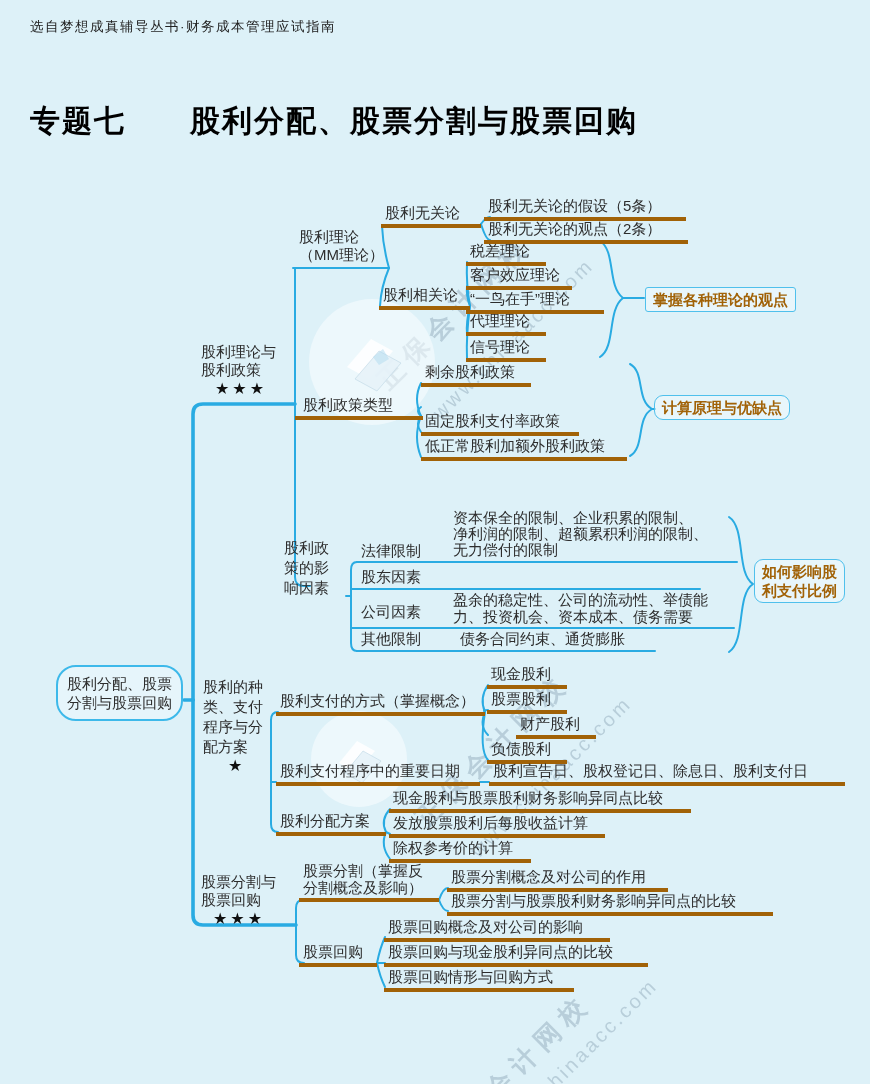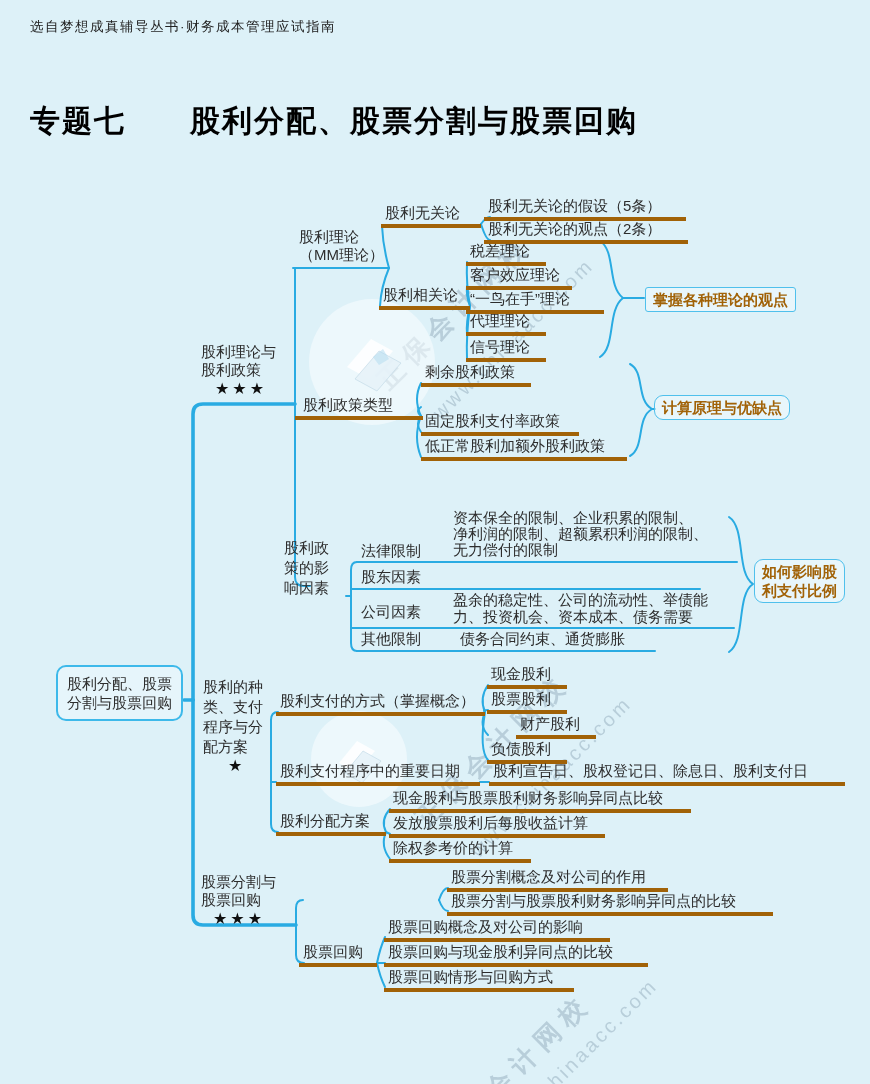--- a/index.html
+++ b/index.html
@@ -11,21 +11,21 @@
   }
   .t{position:absolute;font-size:15px;line-height:19px;white-space:pre-line;}
   .ul{position:absolute;font-size:15px;line-height:19px;white-space:nowrap;
       border-bottom:4px solid #a16207;padding:0 0 2px 4px;}
   .ulwrap{white-space:pre-line;line-height:17px;}
   .box{position:absolute;font-size:15px;line-height:19px;white-space:pre-line;
        border:1.6px solid #4fc0ec;background:rgba(240,250,253,.55);padding:2px 7px;color:#a16207;font-weight:bold;}
   .rbox{border-radius:9px;}
   .sqbox{border-radius:3px;}
   .rootbox{position:absolute;font-size:15px;line-height:19px;white-space:pre-line;
-       border:2px solid #3db9ea;border-radius:10px;background:rgba(240,250,253,.5);
+       border:2px solid #3db9ea;border-radius:20px;background:rgba(240,250,253,.5);
        padding:7px 9px;}
   .stars{position:absolute;font-size:16px;letter-spacing:3px;color:#101010;}
   .hdr{position:absolute;left:30px;top:18px;font-size:13.5px;letter-spacing:1.5px;color:#222;}
   .ttl{position:absolute;left:30px;top:101px;font-size:30px;font-weight:bold;letter-spacing:2px;color:#000;}
   .wm{position:absolute;color:rgba(123,150,168,.38);font-size:26px;letter-spacing:8px;
       white-space:nowrap;transform:rotate(-45deg);transform-origin:0 0;font-weight:bold;}
   .wmu{font-size:20px;letter-spacing:3px;font-weight:normal;}
   .logo-circle{position:absolute;border-radius:50%;background:rgba(250,253,255,.55);}
   svg.lines{position:absolute;left:0;top:0;pointer-events:none;}
   svg.lines path{fill:none;stroke:#29abe2;stroke-linecap:round;stroke-linejoin:round;}
@@ -186,20 +186,22 @@
 
   <div class="ul" style="left:276px;top:811px;width:106px;">股利分配方案</div>
   <div class="ul" style="left:389px;top:788px;width:298px;">现金股利与股票股利财务影响异同点比较</div>
   <div class="ul" style="left:389px;top:813px;width:212px;">发放股票股利后每股收益计算</div>
   <div class="ul" style="left:389px;top:838px;width:138px;">除权参考价的计算</div>
 
   <div class="t" style="left:201px;top:873px;line-height:18px;">股票分割与
 股票回购</div>
   <div class="stars" style="left:213px;top:909px;">★★★</div>
 
+  <div class="ul ulwrap" style="left:299px;top:862px;width:136px;">股票分割（掌握反
+分割概念及影响）</div>
   <div class="ul" style="left:447px;top:867px;width:217px;">股票分割概念及对公司的作用</div>
   <div class="ul" style="left:447px;top:891px;width:322px;">股票分割与股票股利财务影响异同点的比较</div>
 
   <div class="ul" style="left:299px;top:942px;width:74px;">股票回购</div>
   <div class="ul" style="left:384px;top:917px;width:222px;">股票回购概念及对公司的影响</div>
   <div class="ul" style="left:384px;top:967px;width:186px;">股票回购情形与回购方式</div>
   <div class="ul" style="left:384px;top:942px;width:260px;">股票回购与现金股利异同点的比较</div>
 
 </div>
 

